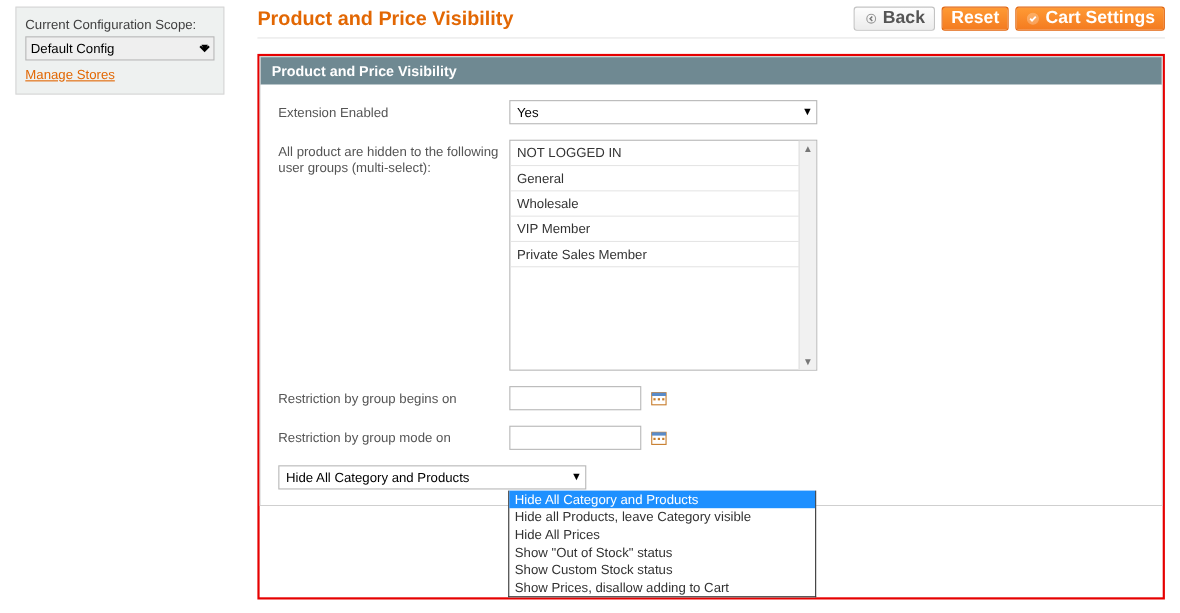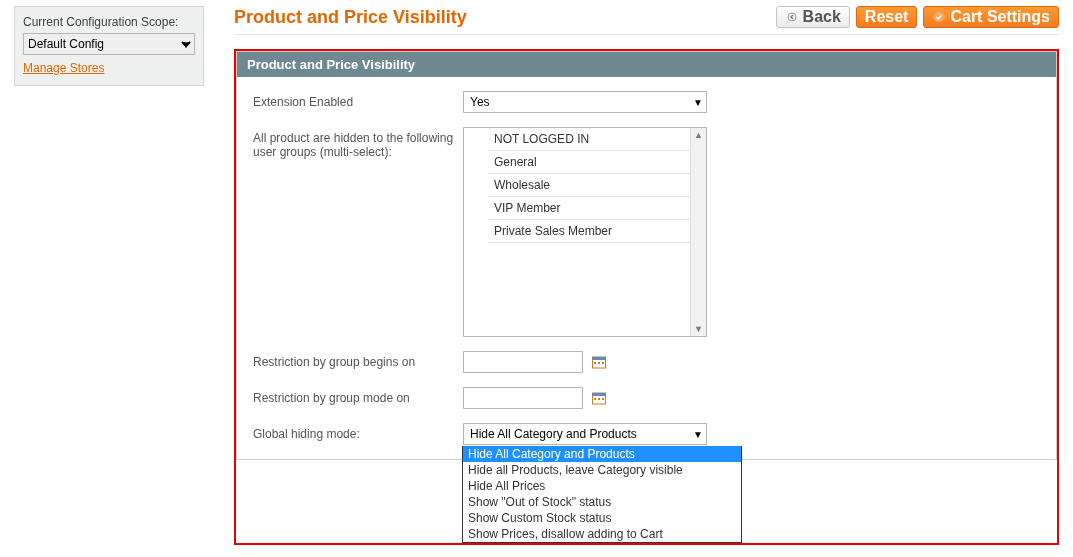--- a/index.html
+++ b/index.html
@@ -113,21 +113,21 @@
     display: flex;
     align-items: flex-start;
     margin-bottom: 14px;
   }
   .field-label {
     width: 210px;
     padding-top: 4px;
     color: #555;
   }
   .field-ctrl {
-    width: 244px;
+    width: 280px;
     position: relative;
   }
   .sel {
     width: 100%;
     height: 22px;
     border: 1px solid #b7b7b7;
     background: #fff;
     font-size: 12px;
     padding: 0 18px 0 6px;
     appearance: none;
@@ -147,21 +147,20 @@
     border: 1px solid #b7b7b7;
     height: 210px;
     background: #fff;
     position: relative;
     display: flex;
     flex-direction: column;
   }
   .multi-list {
     flex: 1;
     overflow: auto;
-    margin-left: 24px;
   }
   .multi-item {
     padding: 4px 6px;
     border-bottom: 1px solid #e5e5e5;
     cursor: pointer;
     color: #333;
   }
   .multi-scroll {
     width: 16px;
     background: #f1f1f1;
@@ -327,21 +326,20 @@
                     <rect x="1.5" y="3" width="13" height="3" fill="#5a8bc8"></rect>
                     <rect x="3" y="8" width="2" height="2" fill="#c77c2b"></rect>
                     <rect x="7" y="8" width="2" height="2" fill="#c77c2b"></rect>
                     <rect x="11" y="8" width="2" height="2" fill="#c77c2b"></rect>
                   </svg>
               </span>
             </div>
           </div>
 
           <div class="field-row" style="margin-bottom:0">
-            <div class="field-label">Global hiding mode:</div>
             <div class="field-ctrl">
               <div class="sel-wrap">
                 <select class="sel">
                   <option>Hide All Category and Products</option>
                 </select>
                 <span class="sel-caret">▼</span>
               </div>
             </div>
           </div>
 

